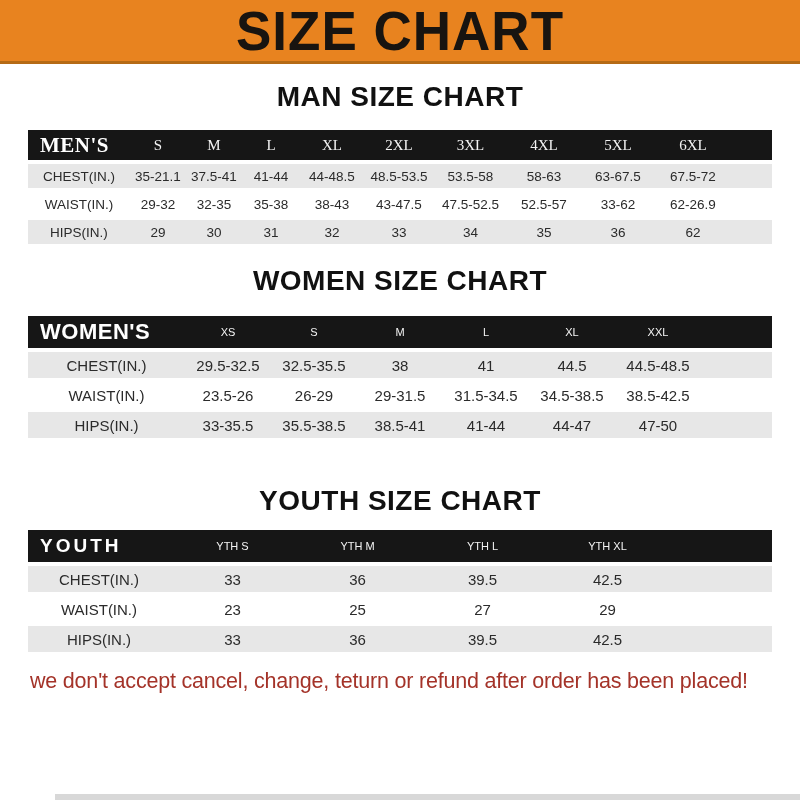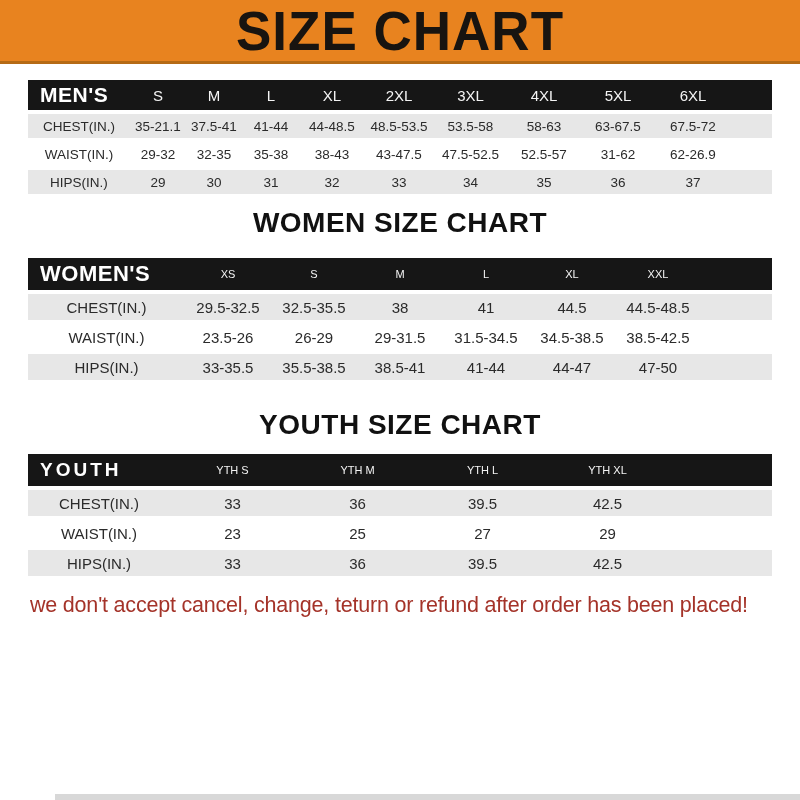--- a/index.html
+++ b/index.html
@@ -37,22 +37,22 @@
   
   .section-title{
     text-align:center;
     font-size:28px;
     font-weight:bold;
     color:#111;
     letter-spacing:0.5px;
     line-height:34px;
   }
   #men-section .section-title{margin-top:16px;}
-  #women-section .section-title{margin-top:8px;}
-  #youth-section .section-title{margin-top:24px;}
+  #women-section .section-title{margin-top:16px;}
+  #youth-section .section-title{margin-top:42px;}
   
   table.size-table{
     table-layout:fixed;
     width:744px;
     margin:0 auto;
     border-collapse:separate;
     border-spacing:0 4px;
   }
   #men-section  table.size-table{margin-top:12px;}
   #women-section table.size-table{margin-top:14px;}
@@ -78,21 +78,21 @@
     color:var(--cell_text,#2B2B2B);
     overflow:hidden;
     white-space:nowrap;
   }
   table.size-table tbody tr:nth-child(odd) th,
   table.size-table tbody tr:nth-child(odd) td{background:var(--row_stripe,#E7E7E7);}
   table.size-table tbody tr:nth-child(even) th,
   table.size-table tbody tr:nth-child(even) td{background:#FFF;}
   
   #men-table thead tr{height:30px;}
-  #men-table thead th{font-size:15px;}
+  #men-table thead th{font-size:15px;font-family:Liberation Serif, serif;}
   #men-table thead th.corner{font-size:21px;letter-spacing:0.5px;}
   #men-table tbody tr{height:24px;}
   #men-table tbody th,#men-table tbody td{font-size:13.5px;}
   
   #women-table thead tr,#youth-table thead tr{height:32px;}
   #women-table thead th,#youth-table thead th{font-size:11px;}
   #women-table thead th.corner{font-size:22px;letter-spacing:0.5px;}
   #youth-table thead th.corner{font-size:19px;letter-spacing:3px;}
   #women-table tbody tr,#youth-table tbody tr{height:26px;}
   #women-table tbody th,#women-table tbody td,
@@ -114,20 +114,21 @@
   }
 </style>
 </head>
 <body>
 
 <header class="banner">
   <h1>SIZE CHART</h1>
 </header>
 
 <section id="men-section">
+  <h2 class="section-title">MAN SIZE CHART</h2>
   <table id="men-table" class="size-table">
       <colgroup>
         <col style="width: 102px;">
         <col style="width: 56px;">
         <col style="width: 56px;">
         <col style="width: 58px;">
         <col style="width: 64px;">
         <col style="width: 70px;">
         <col style="width: 73px;">
         <col style="width: 74px;">
@@ -166,35 +167,35 @@
         </tr>
         <tr>
           <th scope="row">WAIST(IN.)</th>
           <td>29-32</td>
           <td>32-35</td>
           <td>35-38</td>
           <td>38-43</td>
           <td>43-47.5</td>
           <td>47.5-52.5</td>
           <td>52.5-57</td>
-          <td>31-62</td>
+          <td>33-62</td>
           <td>62-26.9</td>
           <td></td>
         </tr>
         <tr>
           <th scope="row">HIPS(IN.)</th>
           <td>29</td>
           <td>30</td>
           <td>31</td>
           <td>32</td>
           <td>33</td>
           <td>34</td>
           <td>35</td>
           <td>36</td>
-          <td>37</td>
+          <td>62</td>
           <td></td>
         </tr>
       </tbody>
     </table>
 </section>
 
 <section id="women-section">
   <h2 class="section-title">WOMEN SIZE CHART</h2>
   <table id="women-table" class="size-table">
       <colgroup>

